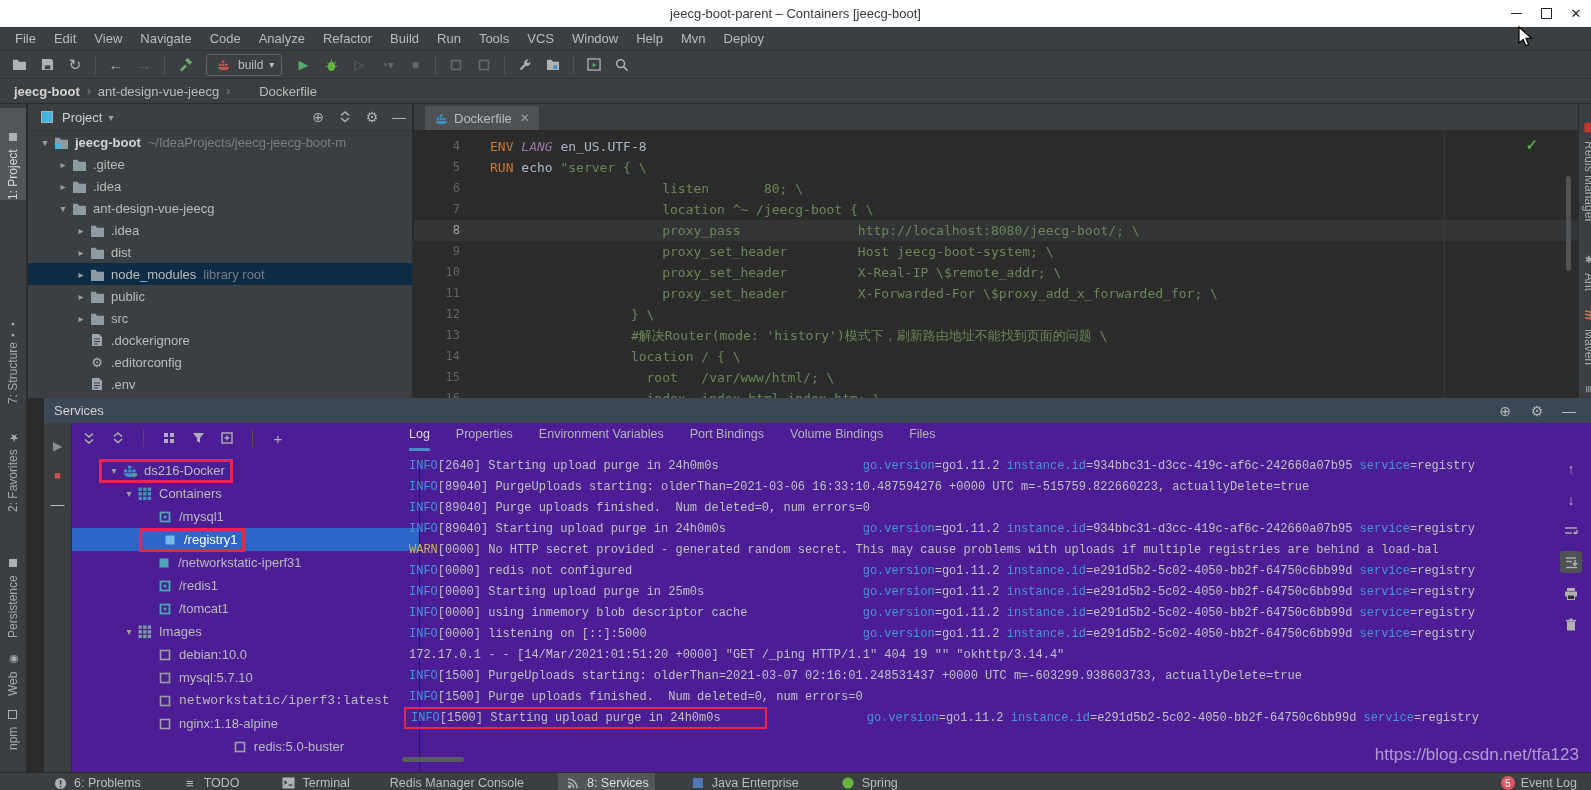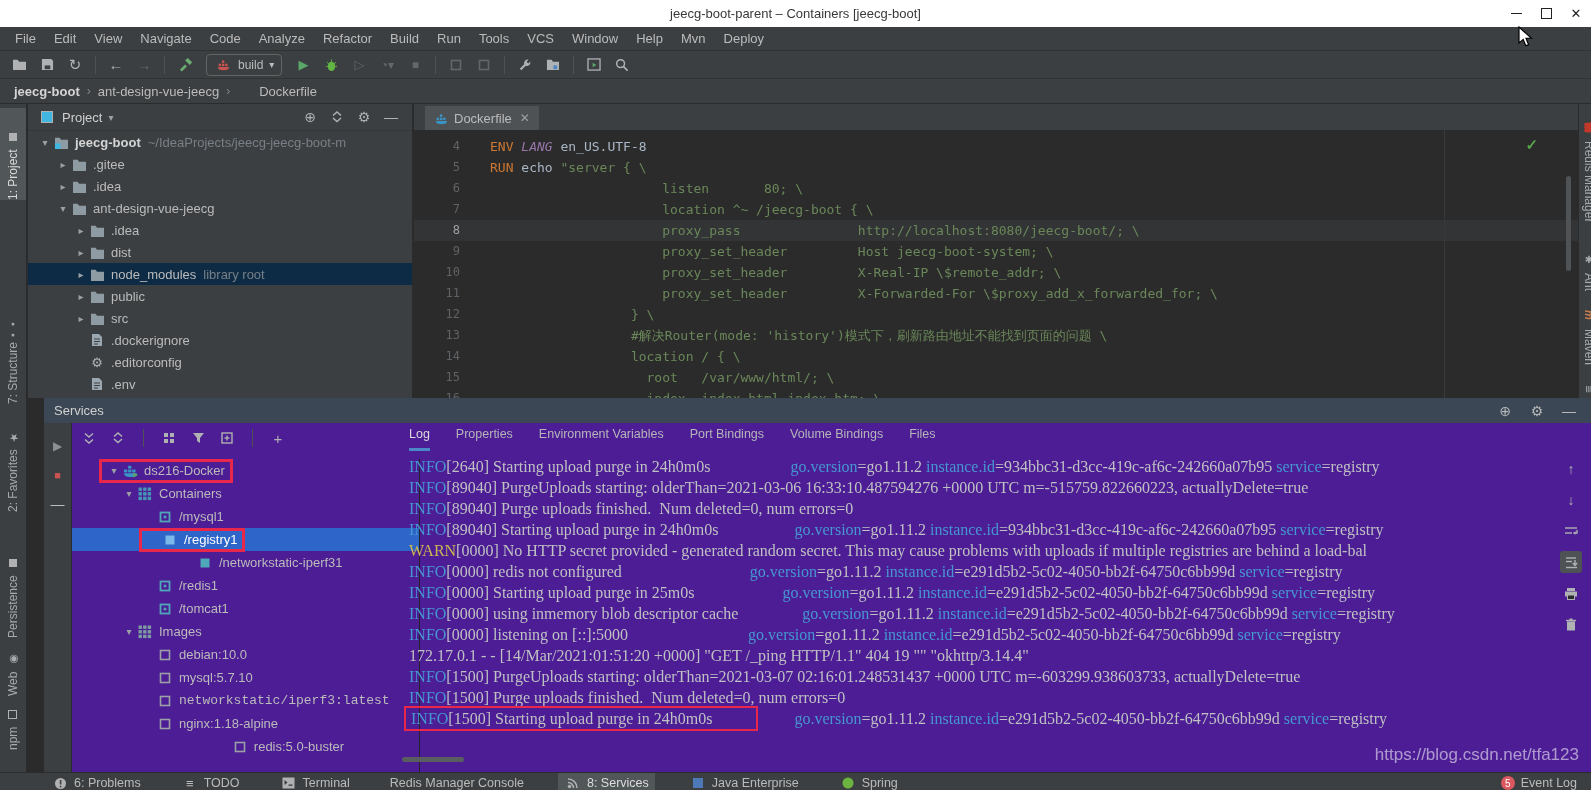--- a/index.html
+++ b/index.html
@@ -33,21 +33,21 @@
   #left-stripe{left:0;top:104px;width:27px;height:668px;background:#3C3F41;border-right:1px solid #292B2D;box-sizing:border-box}
   .vbtn{position:absolute;left:0;width:26px;display:flex;justify-content:center;color:#A7ABAE;font-size:12px}
   .vbtn .rot{writing-mode:vertical-rl;transform:rotate(180deg);white-space:nowrap;display:flex;align-items:center;gap:5px}
   .vbtn.active{background:#515658;color:#DADADA}
   
   #right-stripe{left:1578px;top:104px;width:13px;height:668px;background:#3C3F41;border-left:1px solid #292B2D;box-sizing:border-box;overflow:hidden}
   .rvbtn{position:absolute;left:1px;width:12px;color:#A7ABAE;font-size:12px}
   .rvbtn .rot{writing-mode:vertical-rl;white-space:nowrap;display:flex;align-items:center;gap:5px}
   
   #project-panel{left:28px;top:104px;width:385px;height:294px;background:#3C3F41;border-right:1px solid #292B2D;box-sizing:border-box;overflow:hidden}
-  #project-header{height:26px;padding:0 12px 0 10px;gap:6px;border-bottom:1px solid #343638}
+  #project-header{height:26px;padding:0 4px 0 10px;gap:6px;border-bottom:1px solid #343638}
   #project-header .title{color:#CFCFCF}
   #project-header .hicons{margin-left:auto;display:flex;gap:9px;color:#AFB1B3}
   .tree-row{height:22px;display:flex;align-items:center;white-space:pre;font-size:13px;color:#BBBBBB}
   .tree-row .chev{width:14px;text-align:center;color:#9DA0A3;font-size:10px;flex:0 0 auto}
   .tree-row .lbl{margin-left:5px}
   .tree-row .hint{color:#787F86;margin-left:7px}
   .tree-row.sel-inactive{background:#0D2B45}
   .tree-row.sel-active{background:#2E65C9;color:#FFFFFF}
   .tree-redbox{display:inline-flex;align-items:center;border:3px solid #E8274B;padding:0 5px;margin-left:-3px}
   
@@ -72,21 +72,21 @@
   #svc-leftcol{position:absolute;left:0;top:25px;bottom:0;width:28px;background:#3C3F41;border-right:1px solid #292B2D;box-sizing:border-box;
                display:flex;flex-direction:column;align-items:center;padding-top:14px;gap:11px}
   #svc-toolbar{position:absolute;left:28px;top:25px;width:320px;height:30px;display:flex;align-items:center;padding-left:8px;gap:11px;color:#AFB1B3}
   #svc-tree{position:absolute;left:28px;top:61px;width:348px;bottom:0;border-right:1px solid #232425;box-sizing:border-box;overflow:hidden}
   #svc-tree .tree-row{height:23px}
   
   #log-tabs{position:absolute;left:349px;top:25px;right:40px;height:28px;display:flex;align-items:flex-end;gap:26px;padding-left:16px;font-size:12.5px;color:#B4B6B8}
   .ltab{padding-bottom:7px;border-bottom:3px solid transparent}
   .ltab.active{color:#DCDCDC;border-bottom-color:#4A88C7}
   #log{position:absolute;left:349px;top:56px;right:46px;bottom:18px;overflow:hidden;
-       font-family:Liberation Serif, serif;font-size:16px;line-height:21px;
+       font-family:Liberation Mono, monospace;font-size:12px;line-height:21px;
        white-space:pre;padding:2px 0 0 16px;color:#BFC1C3}
   .log-info{color:#4796D1}.log-warn{color:#CCB653}.log-key{color:#4796D1}.log-plain{color:#BFC1C3}
   .lbox{border:2px solid #E8274B;padding:2px 44px 2px 5px;margin:0 -44px 0 -5px}
   #log-icons{position:absolute;right:8px;top:60px;width:30px;display:flex;flex-direction:column;align-items:center;gap:9px;color:#AFB1B3}
   #log-icons .active-box{background:#4E5254;border-radius:3px}
   #log-hscroll{position:absolute;left:358px;bottom:10px;width:62px;height:5px;background:#5A5D5F;border-radius:3px}
   
   #bottombar{left:0;top:772px;width:1591px;height:18px;background:#3C3F41;border-top:1px solid #292B2D;box-sizing:border-box;
              display:flex;align-items:flex-start;padding-left:45px;gap:28px;overflow:hidden}
   .bbitem{display:flex;align-items:center;gap:5px;height:20px;font-size:12.5px;color:#BBBBBB;padding:0 6px;white-space:nowrap}
@@ -554,21 +554,21 @@
             <rect x="5.1" y="9.7" width="3.4" height="3.4" fill="#4696B4"></rect>
             <rect x="9.7" y="9.7" width="3.4" height="3.4" fill="#4696B4"></rect>
           </svg></span><span class="lbl">Containers</span></div>
       <div class="tree-row" style="padding-left: 70px; text-align: right;"><span class="chev"></span><span class="icn"><svg width="12" height="12" viewBox="0 0 12 12">
             <rect x="1.5" y="1.5" width="9" height="9" fill="none" stroke="#4FA8B8" stroke-width="1.8"></rect>
             <rect x="4.7" y="4.7" width="2.6" height="2.6" fill="#4FA8B8"></rect>
           </svg></span><span class="lbl">/mysql1</span></div>
       <div class="tree-row sel-active" style="padding-left: 70px;"><span class="tree-redbox"><span class="chev"></span><span class="icn"><svg width="12" height="12" viewBox="0 0 12 12">
               <rect x="1.5" y="1.5" width="9" height="9" fill="#79B8E8" stroke="none" stroke-width="1.6"></rect>
             </svg></span><span class="lbl">/registry1</span></span></div>
-      <div class="tree-row" style="padding-left: 110px;"><span class="chev"></span><span class="icn"><svg width="12" height="12" viewBox="0 0 12 12">
+      <div class="tree-row" style="padding-left: 50px; margin-left: 19px;"><span class="chev"></span><span class="icn"><svg width="12" height="12" viewBox="0 0 12 12">
             <rect x="1.5" y="1.5" width="9" height="9" fill="#4FA8B8" stroke="none" stroke-width="1.6"></rect>
           </svg></span><span class="lbl">/networkstatic-iperf31</span></div>
       <div class="tree-row" style="padding-left: 70px;"><span class="chev"></span><span class="icn"><svg width="12" height="12" viewBox="0 0 12 12">
             <rect x="1.5" y="1.5" width="9" height="9" fill="none" stroke="#4FA8B8" stroke-width="1.8"></rect>
             <rect x="4.7" y="4.7" width="2.6" height="2.6" fill="#4FA8B8"></rect>
           </svg></span><span class="lbl">/redis1</span></div>
       <div class="tree-row" style="padding-left: 70px;"><span class="chev"></span><span class="icn"><svg width="12" height="12" viewBox="0 0 12 12">
             <rect x="1.5" y="1.5" width="9" height="9" fill="none" stroke="#4FA8B8" stroke-width="1.8"></rect>
             <rect x="4.7" y="4.7" width="2.6" height="2.6" fill="#4FA8B8"></rect>
           </svg></span><span class="lbl">/tomcat1</span></div>

